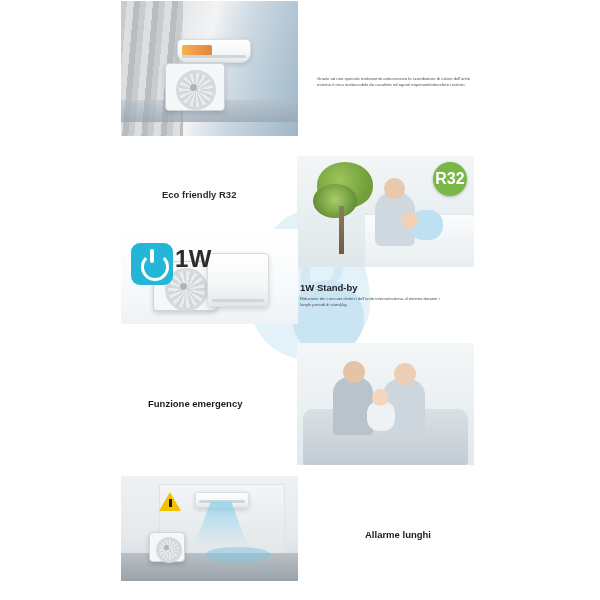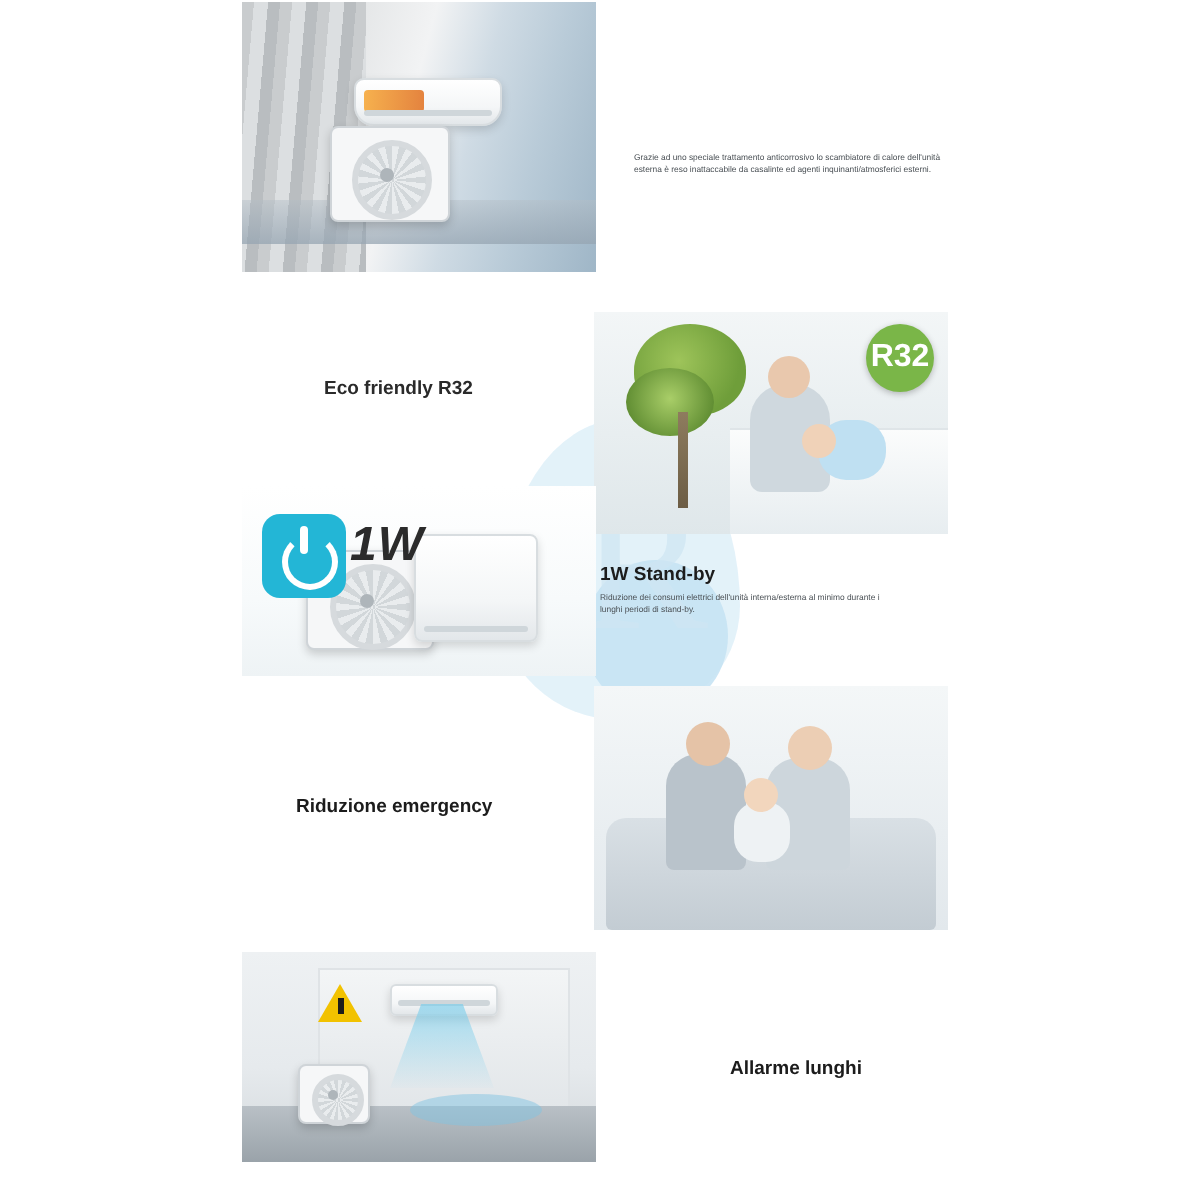--- a/index.html
+++ b/index.html
@@ -195,23 +195,22 @@
     background: #7ab648;
     color: #fff;
     font-size: 16px;
     font-weight: bold;
     display: flex; align-items: center; justify-content: center;
     box-shadow: 0 1px 3px rgba(0,0,0,.25);
   }
 
   
   #photo-standby {
-    left: 121px; top: 243px; width: 177px; height: 95px;
+    left: 121px; top: 229px; width: 177px; height: 95px;
     background: linear-gradient(180deg,#ffffff 0%,#f7fafb 60%,#eef3f5 100%);
-    font-style: italic;
   }
   #photo-standby .ac-outdoor {
     left: 32px; top: 32px; width: 62px; height: 48px;
   }
   #photo-standby .grille { left: 11px; top: 6px; width: 37px; height: 37px; }
   #photo-standby .hub { left: 26px; top: 21px; width: 7px; height: 7px; }
   #photo-standby .ac-indoor {
     left: 86px; top: 24px; width: 60px; height: 52px;
     border-radius: 4px;
   }
@@ -412,21 +411,21 @@
     <div class="p1">
       <div class="head"></div>
     </div>
     <div class="p2">
       <div class="head"></div>
     </div>
     <div class="kid">
       <div class="head"></div>
     </div>
   </div>
-  <div class="heading" id="heading-emergency">Riduzione emergency</div>
+  <div class="heading" id="heading-emergency">Funzione emergency</div>
 
   <div class="photo" id="photo-leak">
     <div class="wall"></div>
     <div class="floor"></div>
     <div class="ac-indoor"></div>
     <div class="beam"></div>
     <div class="warn">
       <div class="tri"></div>
       <div class="bang"></div>
     </div>

